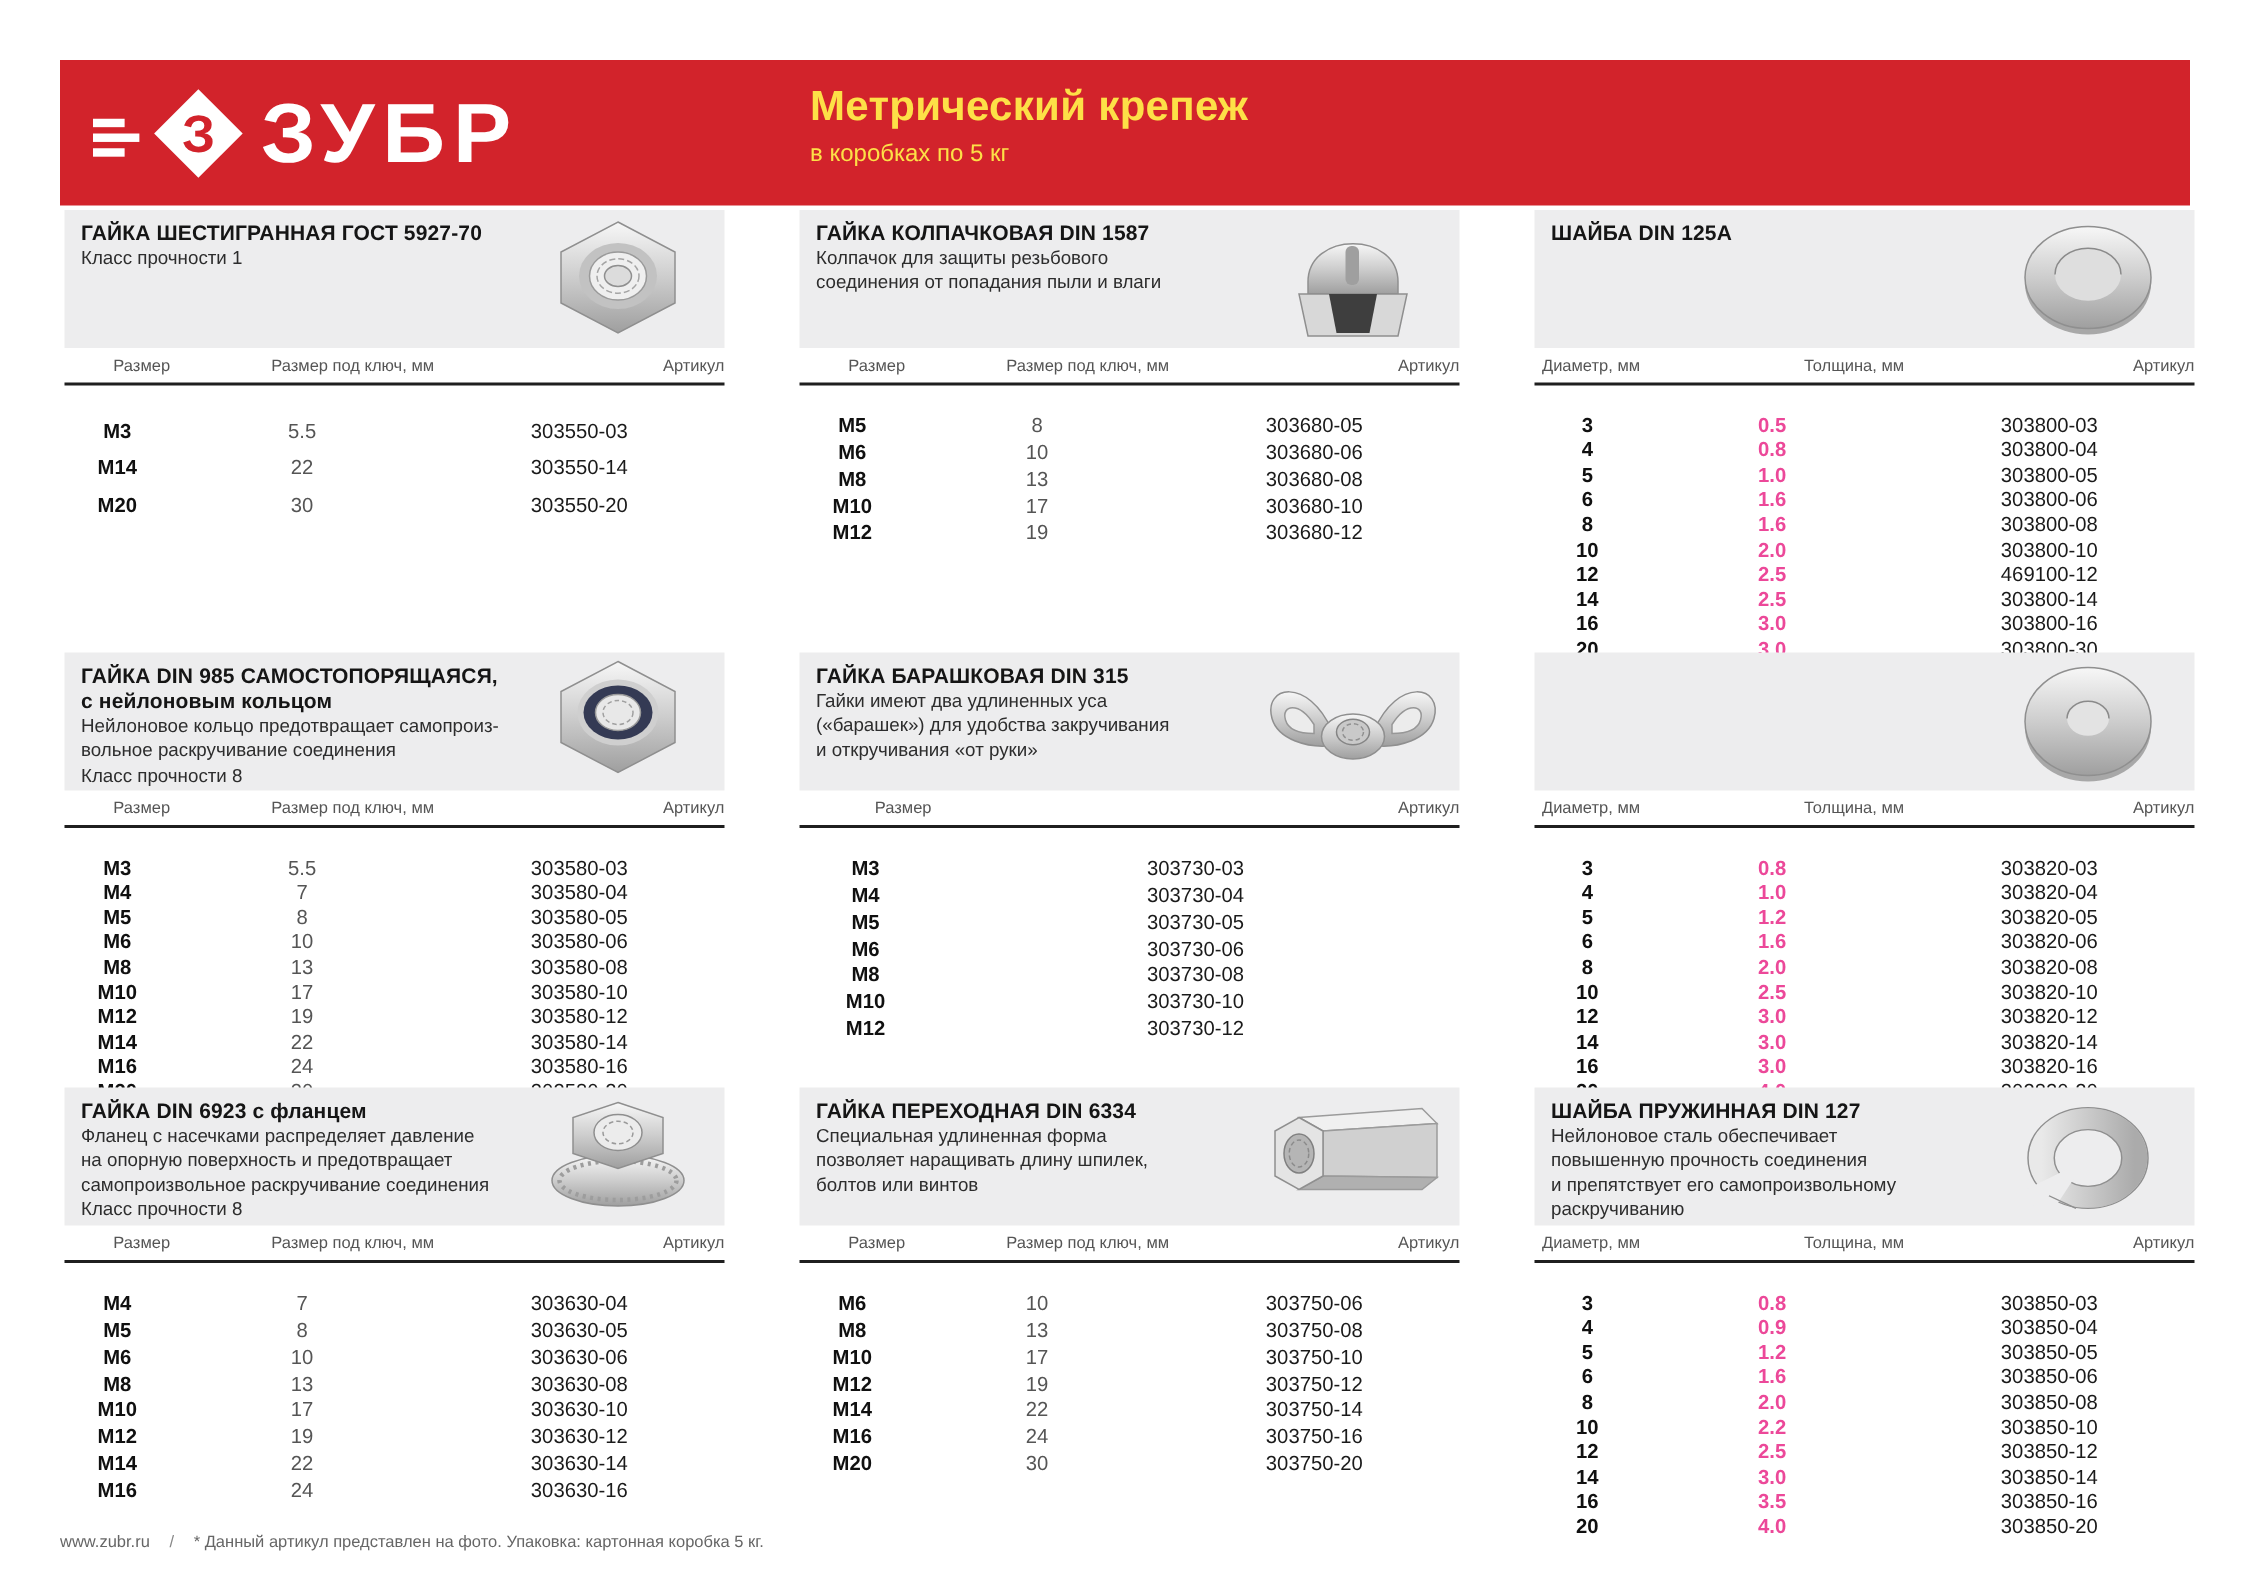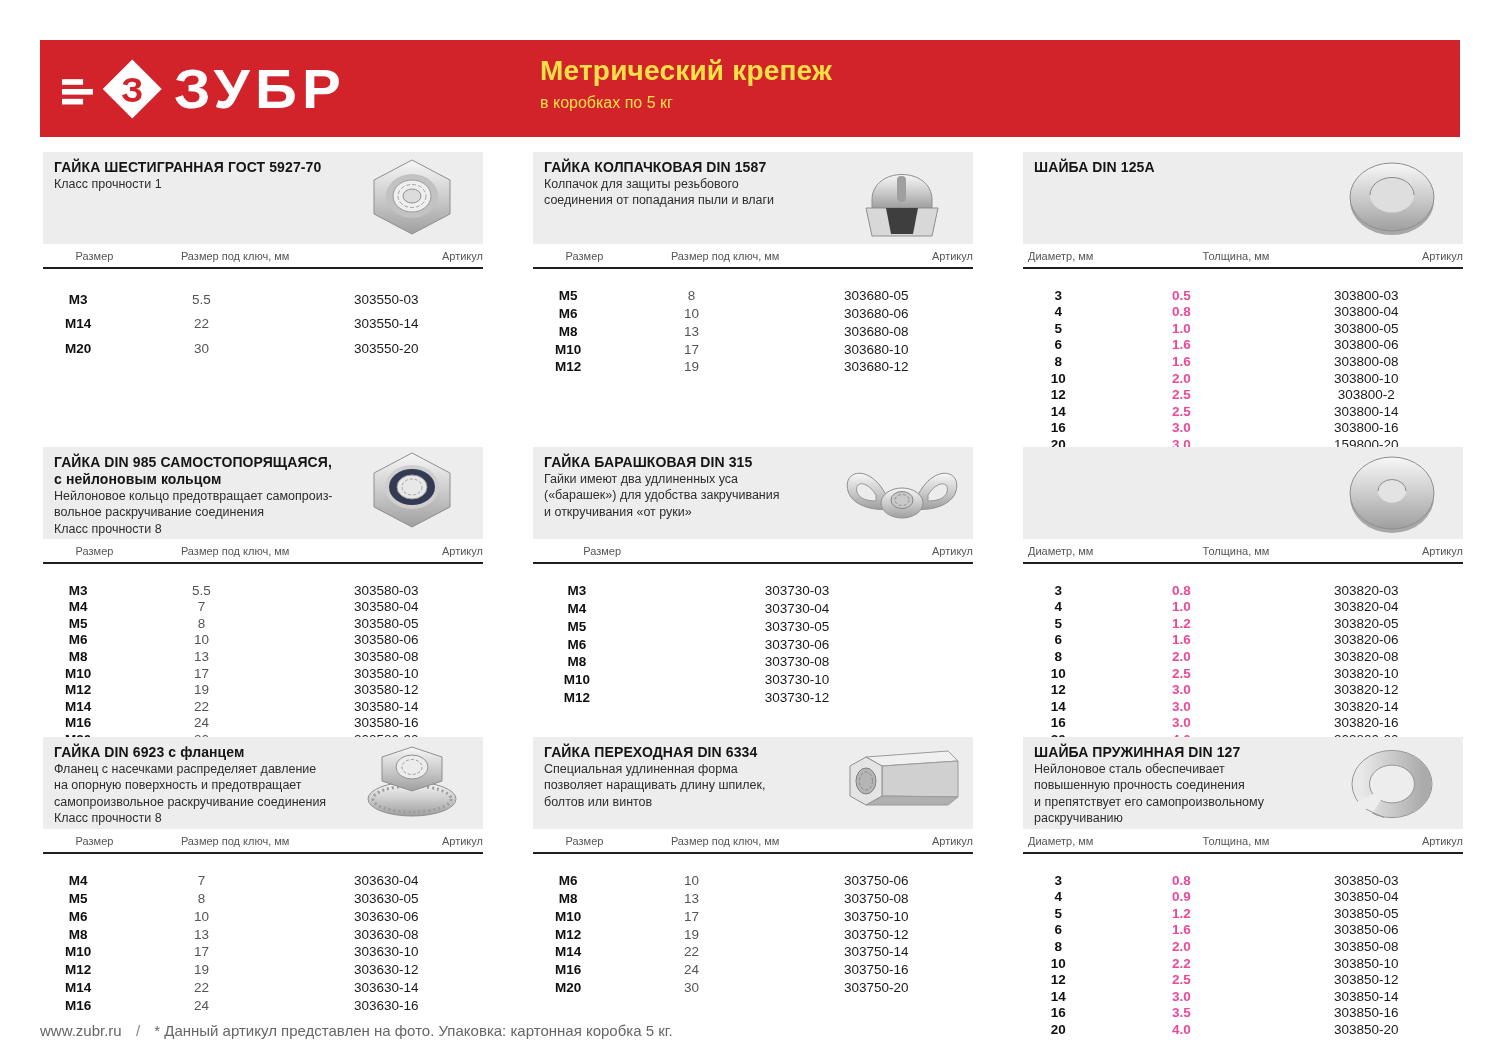--- a/index.html
+++ b/index.html
@@ -18,21 +18,21 @@
   .logo-mark { width:104px; height:82px; }
   .logo-text {
     color:#fff; font-size:56px; font-weight:bold; line-height:1;
     letter-spacing:5px; transform:scaleX(1.04); transform-origin:left center; margin-left:8px;
   }
   .banner-text { position:absolute; left:500px; top:15px; color:#fde047; }
   .banner-title { font-size:28px; font-weight:bold; letter-spacing:.2px; }
   .banner-subtitle { font-size:16px; margin-top:7px; }
   
   .grid {
-    position:absolute; left:43px; top:152px; width:1420px;
+    position:absolute; left:43px; top:140px; width:1420px;
     display:grid; grid-template-columns:440px 440px 440px; column-gap:50px;
     grid-template-rows:295px 290px auto; align-items:start;
   }
   .card { width:440px; }
   .head {
     position:relative; height:92px; background:var(--head-bg);
     padding:7px 142px 0 11px;
   }
   .title-line { font-size:14px; font-weight:bold; color:#151515; line-height:17px; letter-spacing:.1px; }
   .desc-line  { font-size:12.5px; color:#2d2d2d; line-height:16.4px; }
@@ -50,21 +50,21 @@
   .cols-3 .thead, .cols-3 .trow { grid-template-columns:16% 40% 44%; }
   .cols-2 .thead, .cols-2 .trow { grid-template-columns:20% 80%; }
   .c0 { font-weight:bold; color:#101010; }
   .nut .c1 { color:#555; }
   .washer .c1 { font-weight:bold; color:#ec4899; }
   .c2 { color:#1a1a1a; }
   .rh16 .trow { height:16.6px; }
   .rh18 .trow { height:17.8px; }
   .rh24 .trow { height:24.6px; }
   
-  .footer { position:absolute; left:40px; top:1022px; font-size:15px; color:#666; }
+  .footer { position:absolute; left:40px; top:1022px; font-size:11px; color:#666; }
   .footer .sep { margin:0 10px; color:#888; }
   .footer .site { color:#666; text-decoration:none; cursor:pointer; }
 </style>
 </head>
 <body>
 
 
 
 
 <svg width="0" height="0" aria-hidden="true">
@@ -242,36 +242,36 @@
             <div class="cell c2">303800-08</div>
           </div>
           <div class="trow">
             <div class="cell c0">10</div>
             <div class="cell c1">2.0</div>
             <div class="cell c2">303800-10</div>
           </div>
           <div class="trow">
             <div class="cell c0">12</div>
             <div class="cell c1">2.5</div>
-            <div class="cell c2">303800-2</div>
+            <div class="cell c2">469100-12</div>
           </div>
           <div class="trow">
             <div class="cell c0">14</div>
             <div class="cell c1">2.5</div>
             <div class="cell c2">303800-14</div>
           </div>
           <div class="trow">
             <div class="cell c0">16</div>
             <div class="cell c1">3.0</div>
             <div class="cell c2">303800-16</div>
           </div>
           <div class="trow">
             <div class="cell c0">20</div>
             <div class="cell c1">3.0</div>
-            <div class="cell c2">159800-20</div>
+            <div class="cell c2">303800-30</div>
           </div>
         </div>
   </section>
       <section class="card nut cols-3 rh16">
     <div class="head">
       <div class="titles">
             <div class="title-line">ГАЙКА DIN 985 САМОСТОПОРЯЩАЯСЯ,</div>
             <div class="title-line">с нейлоновым кольцом</div>
           </div>
       <div class="descs">

